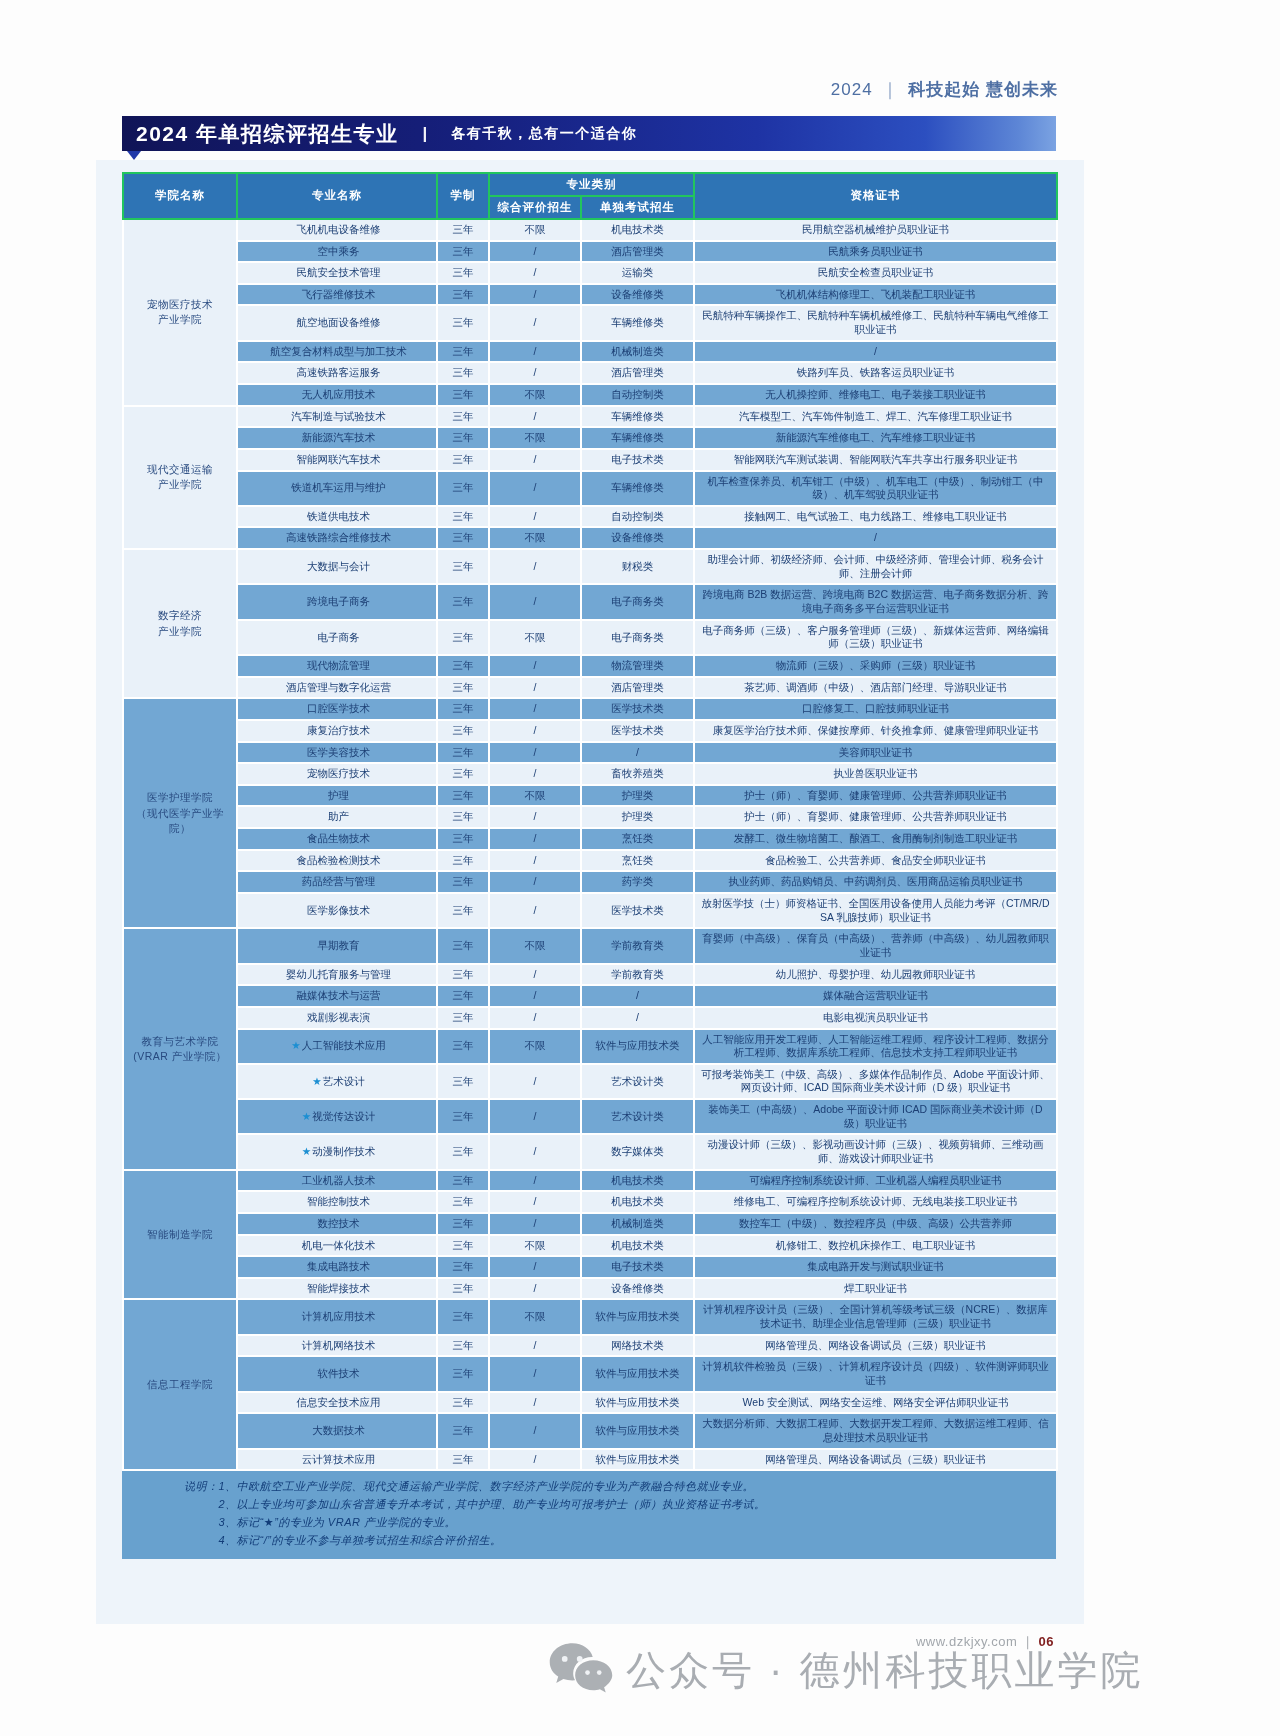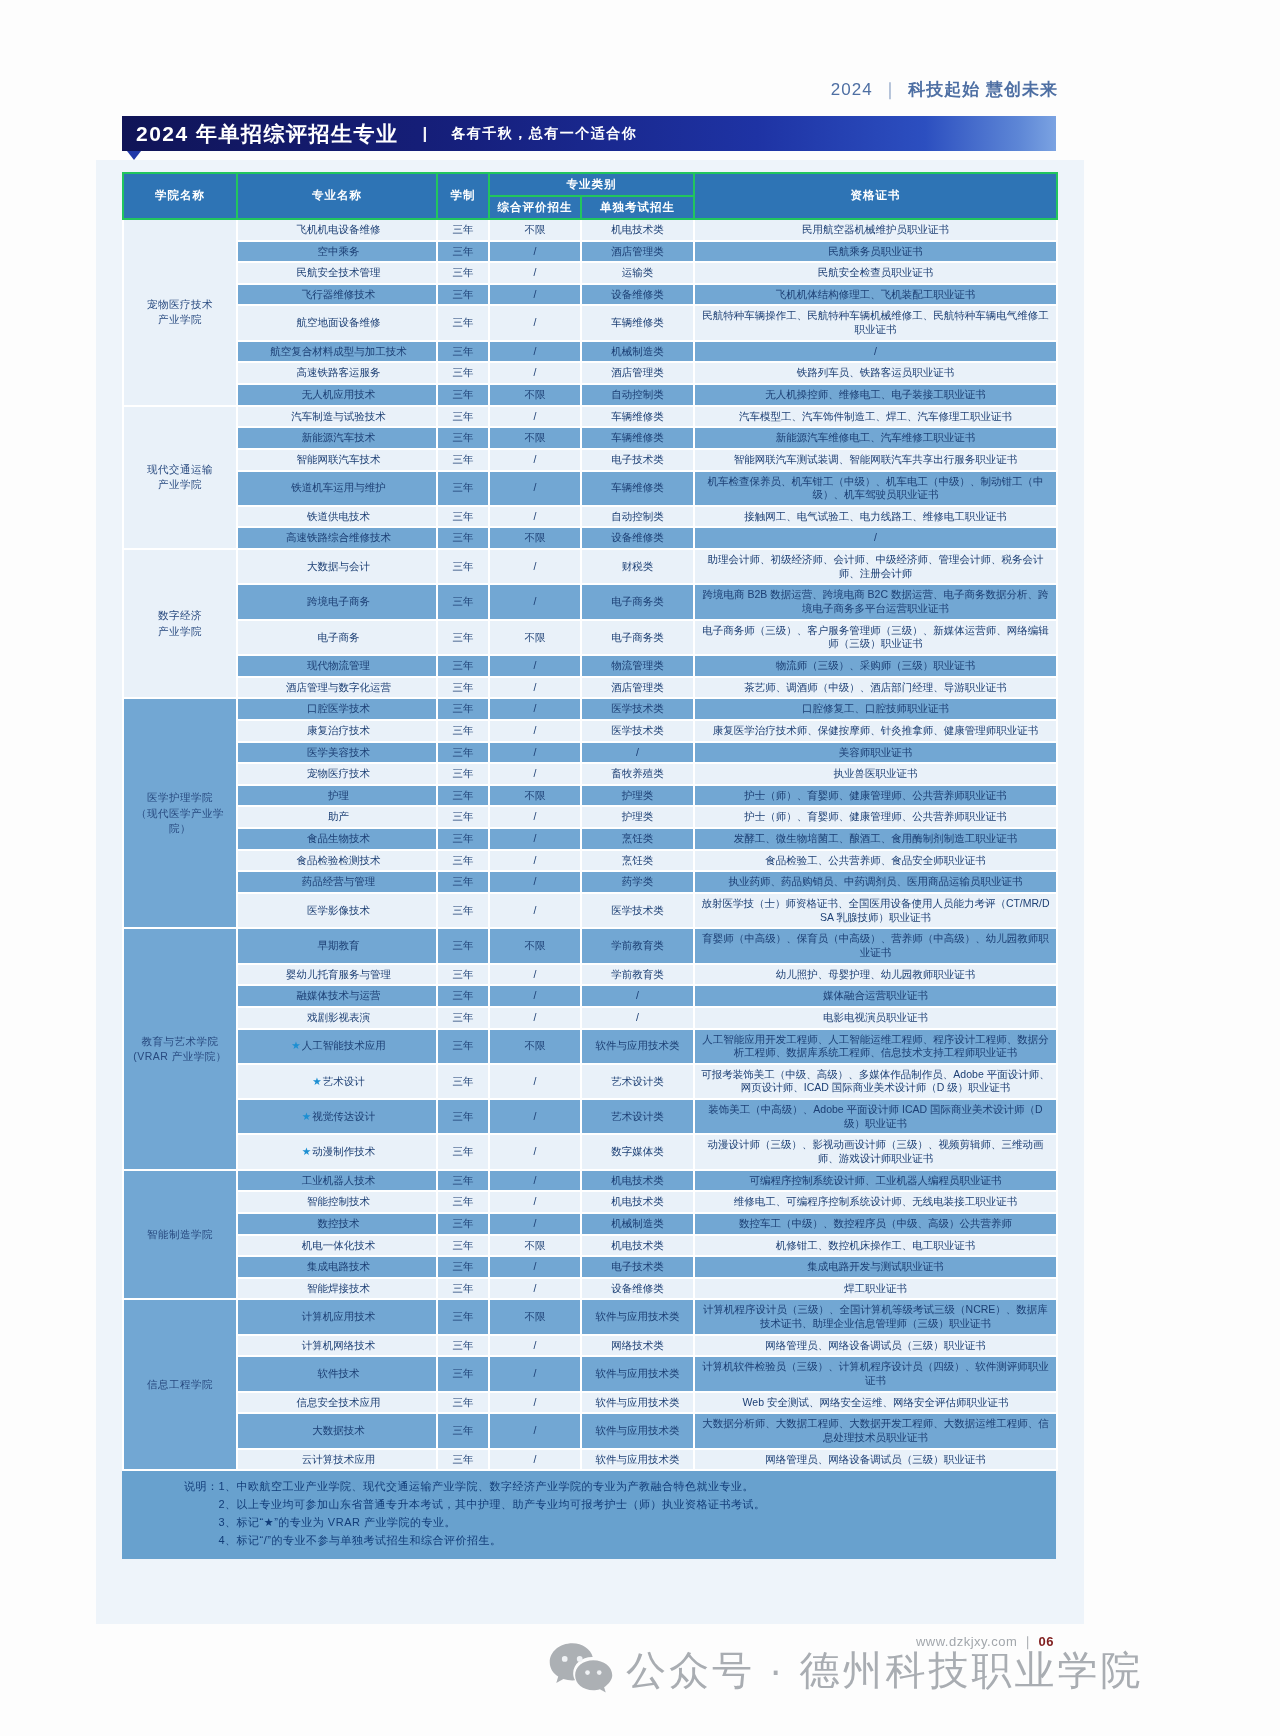--- a/index.html
+++ b/index.html
@@ -38,21 +38,21 @@
     padding:3px 6px;text-align:center;line-height:1.3;word-break:break-all;
   }
   tr.light td{background:#e9f1f9;}
   tr.blue td{background:#72a7d3;}
   td.major{text-align:center;padding-left:9px;}
   td.college{background:#7fb0da;color:#27497f;white-space:pre-line;line-height:1.45;letter-spacing:.5px;}
   .star{color:#1d8fd2;margin-right:1px;}
   
   .notes{
     background:#68a1ce;color:#123d79;font-size:11px;line-height:1.62;
-    display:flex;box-sizing:border-box;padding:7px 16px 10px 62px;letter-spacing:.5px;
+    display:flex;box-sizing:border-box;padding:7px 16px 10px 62px;letter-spacing:.5px;font-style:italic;
   }
   .notes-label{white-space:nowrap;}
   
   .siteline{position:absolute;top:1633px;right:226px;font-size:13px;color:#a2a7ac;letter-spacing:.5px;}
   .siteline .psep{margin:0 4px;color:#8e9398;}
   .siteline .pnum{color:#7f1d1d;font-weight:bold;}
   .watermark{position:absolute;top:1642px;left:548px;display:flex;align-items:center;gap:12px;color:#a9adb2;}
   .watermark-text{font-size:40px;letter-spacing:3px;font-weight:normal;white-space:nowrap;}
   .wechat-icon{flex:0 0 auto;opacity:.85;}
 </style>

